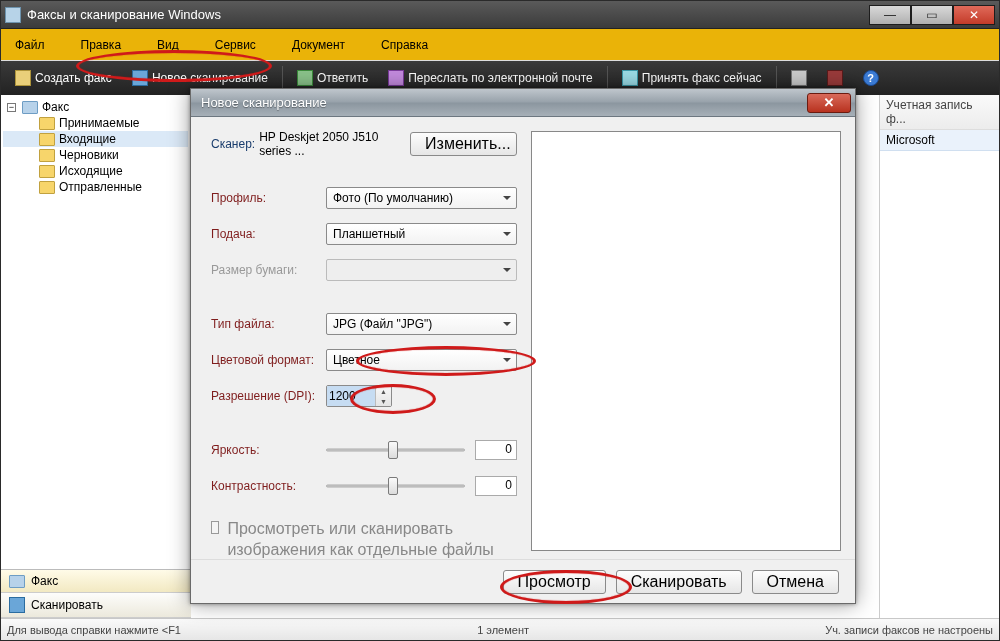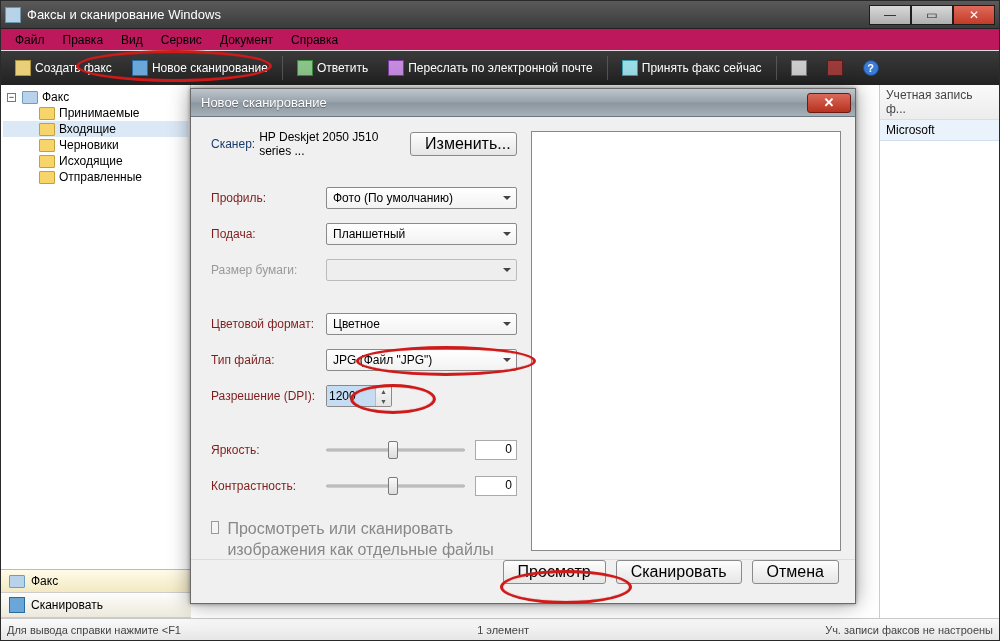--- a/index.html
+++ b/index.html
@@ -30,22 +30,22 @@
   .titlebar .title-text { flex:1; font-size:13px; }
   .win-buttons { display:flex; gap:0; }
   .win-btn {
     width: 42px; height: 20px; border:1px solid #1d1d1d;
     background: linear-gradient(#d9d9d9,#b0b0b0);
     display:flex; align-items:center; justify-content:center;
     font-size:12px; color:#222;
   }
   .win-btn.close { background: linear-gradient(#e06a5a,#c33b29); color:#fff; }
   .menubar {
-    height: 22px; background:#be185d; display:flex; align-items:center;
-    padding: 0 6px; gap:2px; border-bottom:1px solid #ddd;
+    height: 32px; background:#eab308; display:flex; align-items:center;
+    padding: 0 6px; gap:20px; border-bottom:1px solid #ddd;
   }
   .menubar span { padding: 2px 8px; cursor:default; }
   .toolbar {
     height: 34px;
     background: linear-gradient(#3a3a3a,#222);
     display:flex; align-items:center; padding:0 6px; gap:4px;
     color:#fff;
     position:relative;
   }
   .tbtn {
@@ -178,21 +178,21 @@
   .slider-row { display:flex; align-items:center; gap:10px; flex:1; }
   .slider { flex:1; height:22px; position:relative; }
   .slider .track { position:absolute; left:0; right:0; top:50%; height:3px; background:#cfcfcf; border:1px solid #aaa; border-radius:2px; transform:translateY(-50%); }
   .slider .thumb { position:absolute; left:48%; top:50%; width:10px; height:18px; background:linear-gradient(#fafafa,#dcdcdc); border:1px solid #7a7a7a; border-radius:2px; transform:translate(-50%,-50%); }
   .slider-val { width:42px; height:20px; border:1px solid #aaa; background:#fff; text-align:right; padding:1px 4px; font-size:12px; }
   .chk-row { display:flex; align-items:flex-start; gap:8px; margin-top:10px; color:#888; font-size:16px; line-height:1.3; }
   .chk { width:13px;height:13px;border:1px solid #999;background:#f4f4f4;margin-top:2px; }
 
   .dlg-foot {
     height:44px; border-top:1px solid #ddd;
-    display:flex; align-items:flex-start; justify-content:flex-end;
+    display:flex; align-items:center; justify-content:flex-end;
     gap:10px; padding:0 16px;
   }
 
   
   .marker {
     position:absolute;
     border:3px solid #cf1a1a;
     border-radius:50%;
     pointer-events:none;
     z-index:200;
@@ -346,30 +346,30 @@
           </div>
       </div>
 
       <div class="row">
         <span class="lbl muted">Размер бумаги:</span>
         <div class="combo disabled"></div>
       </div>
       <div class="hr"></div>
 
       <div class="row">
+        <span class="lbl">Тип файла:</span>
+        <div class="combo">
+            <span>JPG (Файл "JPG")</span>
+          </div>
+      </div>
+
+      <div class="row">
         <span class="lbl">Цветовой формат:</span>
         <div class="combo">
             <span>Цветное</span>
-          </div>
-      </div>
-
-      <div class="row">
-        <span class="lbl">Тип файла:</span>
-        <div class="combo">
-            <span>JPG (Файл "JPG")</span>
           </div>
       </div>
 
       <div class="row">
         <span class="lbl">Разрешение (DPI):</span>
         <div class="num-input">
           <input value="1200" style="">
           <div class="spin">
               <span>▲</span>
               <span>▼</span>

